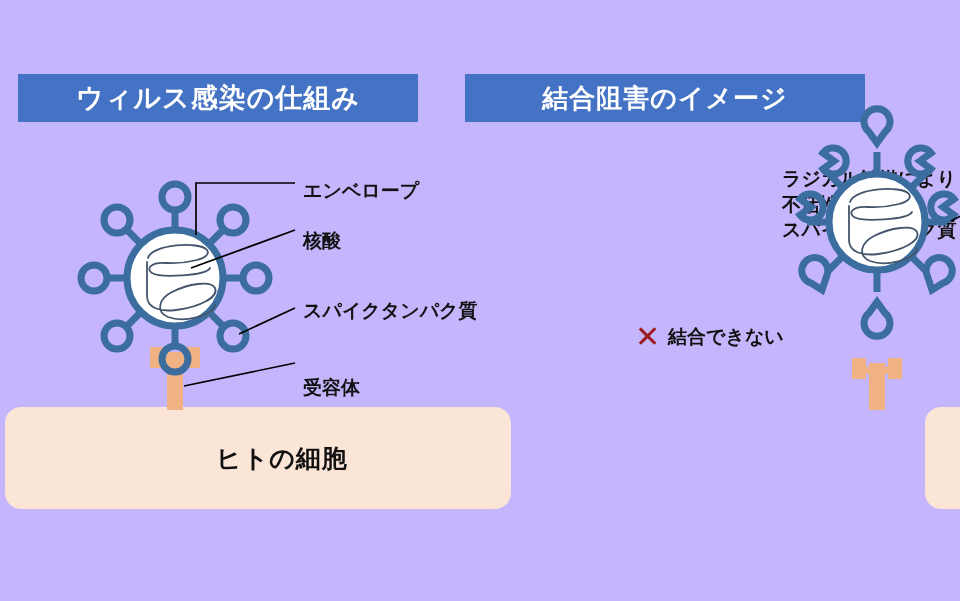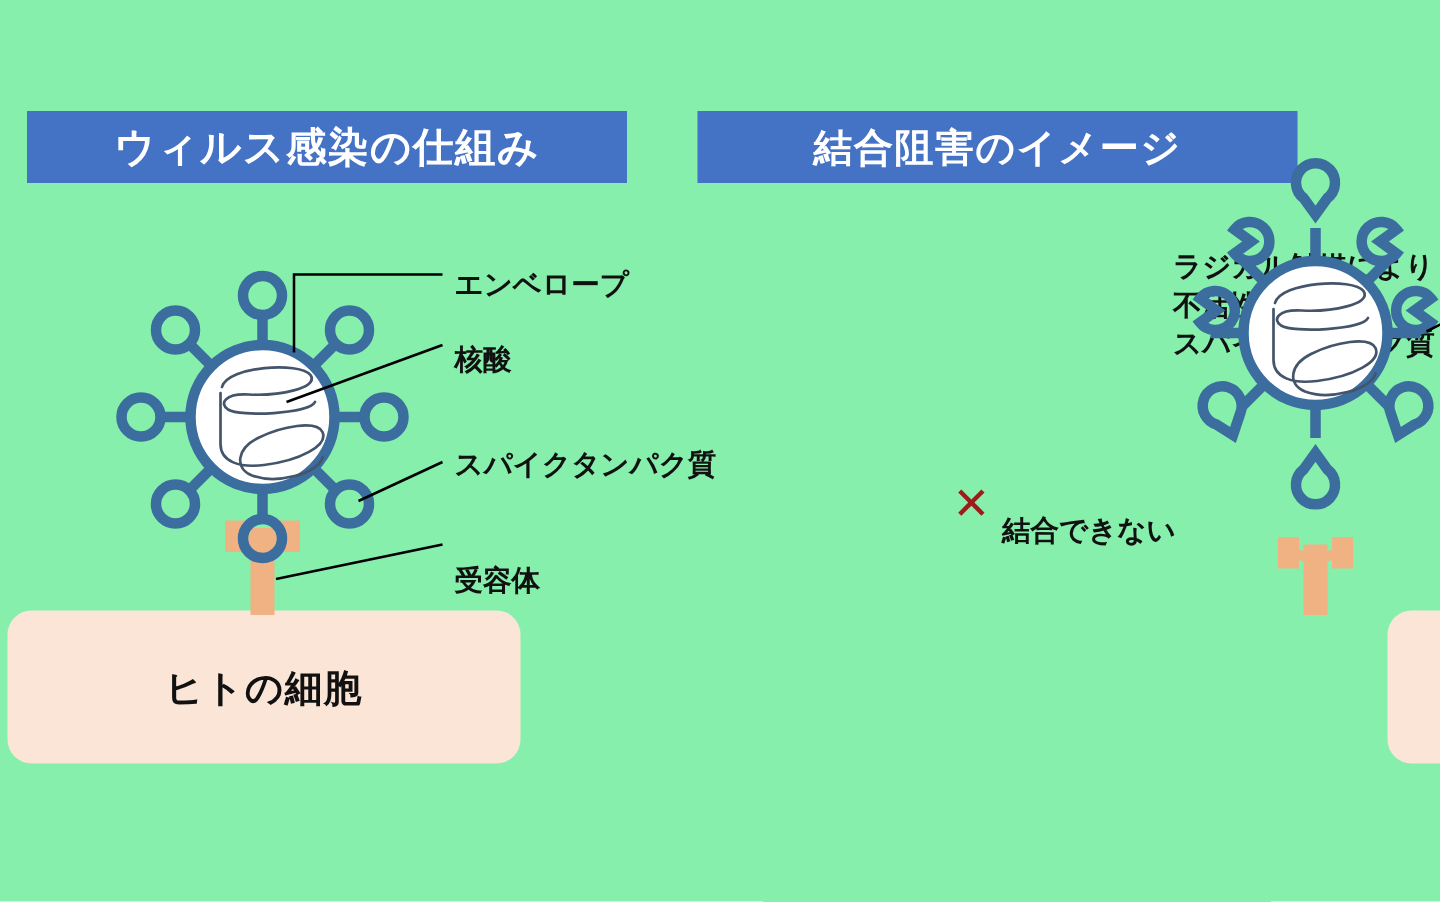--- a/index.html
+++ b/index.html
@@ -11,21 +11,21 @@
     width: 960px;
     height: 601px;
     font-family: "DejaVu Sans", "Liberation Sans", sans-serif;
     overflow: hidden;
     position: relative;
   }
   #stage {
     position: relative;
     width: 960px;
     height: 601px;
-    background: #86efac;
+    background: #c4b5fd;
   }
   .panel {
     position: absolute;
     top: 0;
     height: 601px;
   }
   #panel-left  { left: 0px;   width: 440px; }
   #panel-right { left: 450px; width: 510px; }
 
   .title-banner {
@@ -61,21 +61,21 @@
     display: flex;
     align-items: center;
     justify-content: center;
   }
   .cell-label {
     font-size: 25px;
     font-weight: bold;
     color: #111111;
     letter-spacing: 1px;
   }
-  #cell-left  { left: 5px;  top: 407px; width: 342px; height: 102px; }
+  #cell-left  { left: 5px;  top: 407px; width: 458px; height: 102px; padding-left: 48px; }
   #cell-right { left: 475px; top: 407px; width: 382px; height: 102px; }
 
   .annot {
     position: absolute;
     font-size: 19px;
     font-weight: bold;
     color: #111111;
     white-space: nowrap;
     line-height: 1.35;
     letter-spacing: 0px;
@@ -177,21 +177,21 @@
       
     </div>
 
     <div class="annot annot-multiline" style="left:332px; top:166px; width:180px;">
       <div>ラジカル触媒により</div>
       <div>不活性化した</div>
       <div>スパイクタンパク質</div>
     </div>
 
     <div class="xmark" style="left:185px; top:322px;">✕</div>
-    <div class="annot" style="left:218px; top:342px;text-align:right;">結合できない</div>
+    <div class="annot" style="left:218px; top:324px;text-align:right;">結合できない</div>
 
     <svg class="svg-layer" viewBox="0 0 510 601">
 
       <g>
         <path d="M177,358 A36,36 0 0,0 227,358 L213,373 A19,19 0 0,1 191,373 Z" fill="#F0B183"></path>
         <rect x="194" y="363" width="16" height="47" fill="#F0B183"></rect>
         <path d="M177,358 L191,358 L191,379 L177,379 Z" fill="#F0B183"></path>
         <path d="M213,358 L227,358 L227,379 L213,379 Z" fill="#F0B183"></path>
       </g>
 

